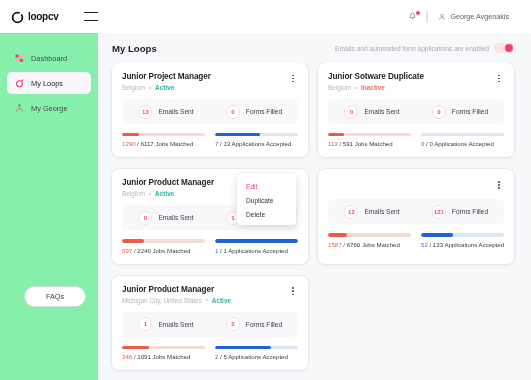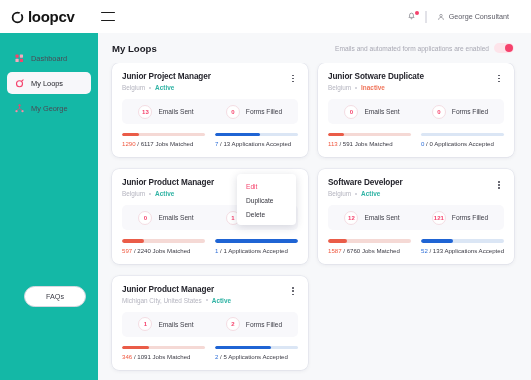--- a/index.html
+++ b/index.html
@@ -13,21 +13,21 @@
 
   
   .topbar {
     height: 33px; flex: 0 0 33px;
     background: #ffffff;
     display: flex; align-items: center;
     padding: 0 12px 0 11px;
   }
   .logo { display: flex; align-items: center; gap: 4px; }
   .logo-mark { width: 13px; height: 13px; }
-  .logo-text { font-size: 15px; font-weight: 700; color: #141414; letter-spacing: -.3px; }
+  .logo-text { font-size: 10px; font-weight: 700; color: #141414; letter-spacing: -.3px; }
   .hamburger {
     margin-left: 26px; width: 14px; height: 9px;
     display: flex; flex-direction: column; justify-content: space-between;
   }
   .hamburger span { display: block; height: 1.3px; background: #1c1c1c; border-radius: 1px; }
   .topbar-spacer { flex: 1 1 auto; }
   .topbar-right { display: flex; align-items: center; gap: 0; }
   .tb-item {
     display: flex; align-items: center; gap: 4px;
     padding: 0 10px; height: 16px;
@@ -40,21 +40,21 @@
     width: 4px; height: 4px; border-radius: 50%;
     background: #f5426c;
   }
 
   
   .body { flex: 1 1 auto; display: flex; min-height: 0; }
 
   
   .sidebar {
     width: 98px; flex: 0 0 98px;
-    background: #14b8a6;
+    background: #86efac;
     padding-top: 14px;
     display: flex; flex-direction: column;
     position: relative;
   }
   .nav { display: flex; flex-direction: column; gap: 3px; padding: 0 7px; }
   .nav-item {
     display: flex; align-items: center; gap: 7px;
     height: 22px; padding: 0 7px;
     border-radius: 5px;
     font-size: 7.4px; color: #4a4a55;
@@ -202,21 +202,21 @@
         </svg>
         <span class="bell-dot"></span>
       </div>
       <div class="tb-sep"></div>
       <div class="tb-sep"></div>
       <div class="tb-item">
         <svg viewBox="0 0 16 16" width="8" height="8">
           <circle cx="8" cy="5.2" r="2.5" fill="none" stroke="#6a6a74" stroke-width="1.1"></circle>
           <path d="M3.2 13c0-2.6 2.1-4.2 4.8-4.2S12.8 10.4 12.8 13" fill="none" stroke="#6a6a74" stroke-width="1.1" stroke-linecap="round"></path>
         </svg>
-        <span>George Consultant</span>
+        <span>George Avgenakis</span>
       </div>
     </div>
   </div>
 
   <div class="body">
 
     <div class="sidebar">
       <div class="nav">
 
         <div class="nav-item">
@@ -417,28 +417,20 @@
       </div>
     </div>
   <div class="menu">
               <div class="menu-item hl">Edit</div>
               <div class="menu-item">Duplicate</div>
               <div class="menu-item">Delete</div>
             </div>
           </div>
           <div class="card">
     <div class="card-head">
-      <div>
-        <div class="card-title">Software Developer</div>
-        <div class="card-sub">
-          <span class="sub-loc">Belgium</span>
-          <span class="sub-dot"></span>
-          <span class="status-active">Active</span>
-        </div>
-      </div>
       <div class="kebab">
         <i></i>
                 <i></i>
                 <i></i>
       </div>
     </div>
 
     <div class="stats">
       <div class="stat">
         <span class="stat-badge">12</span>

